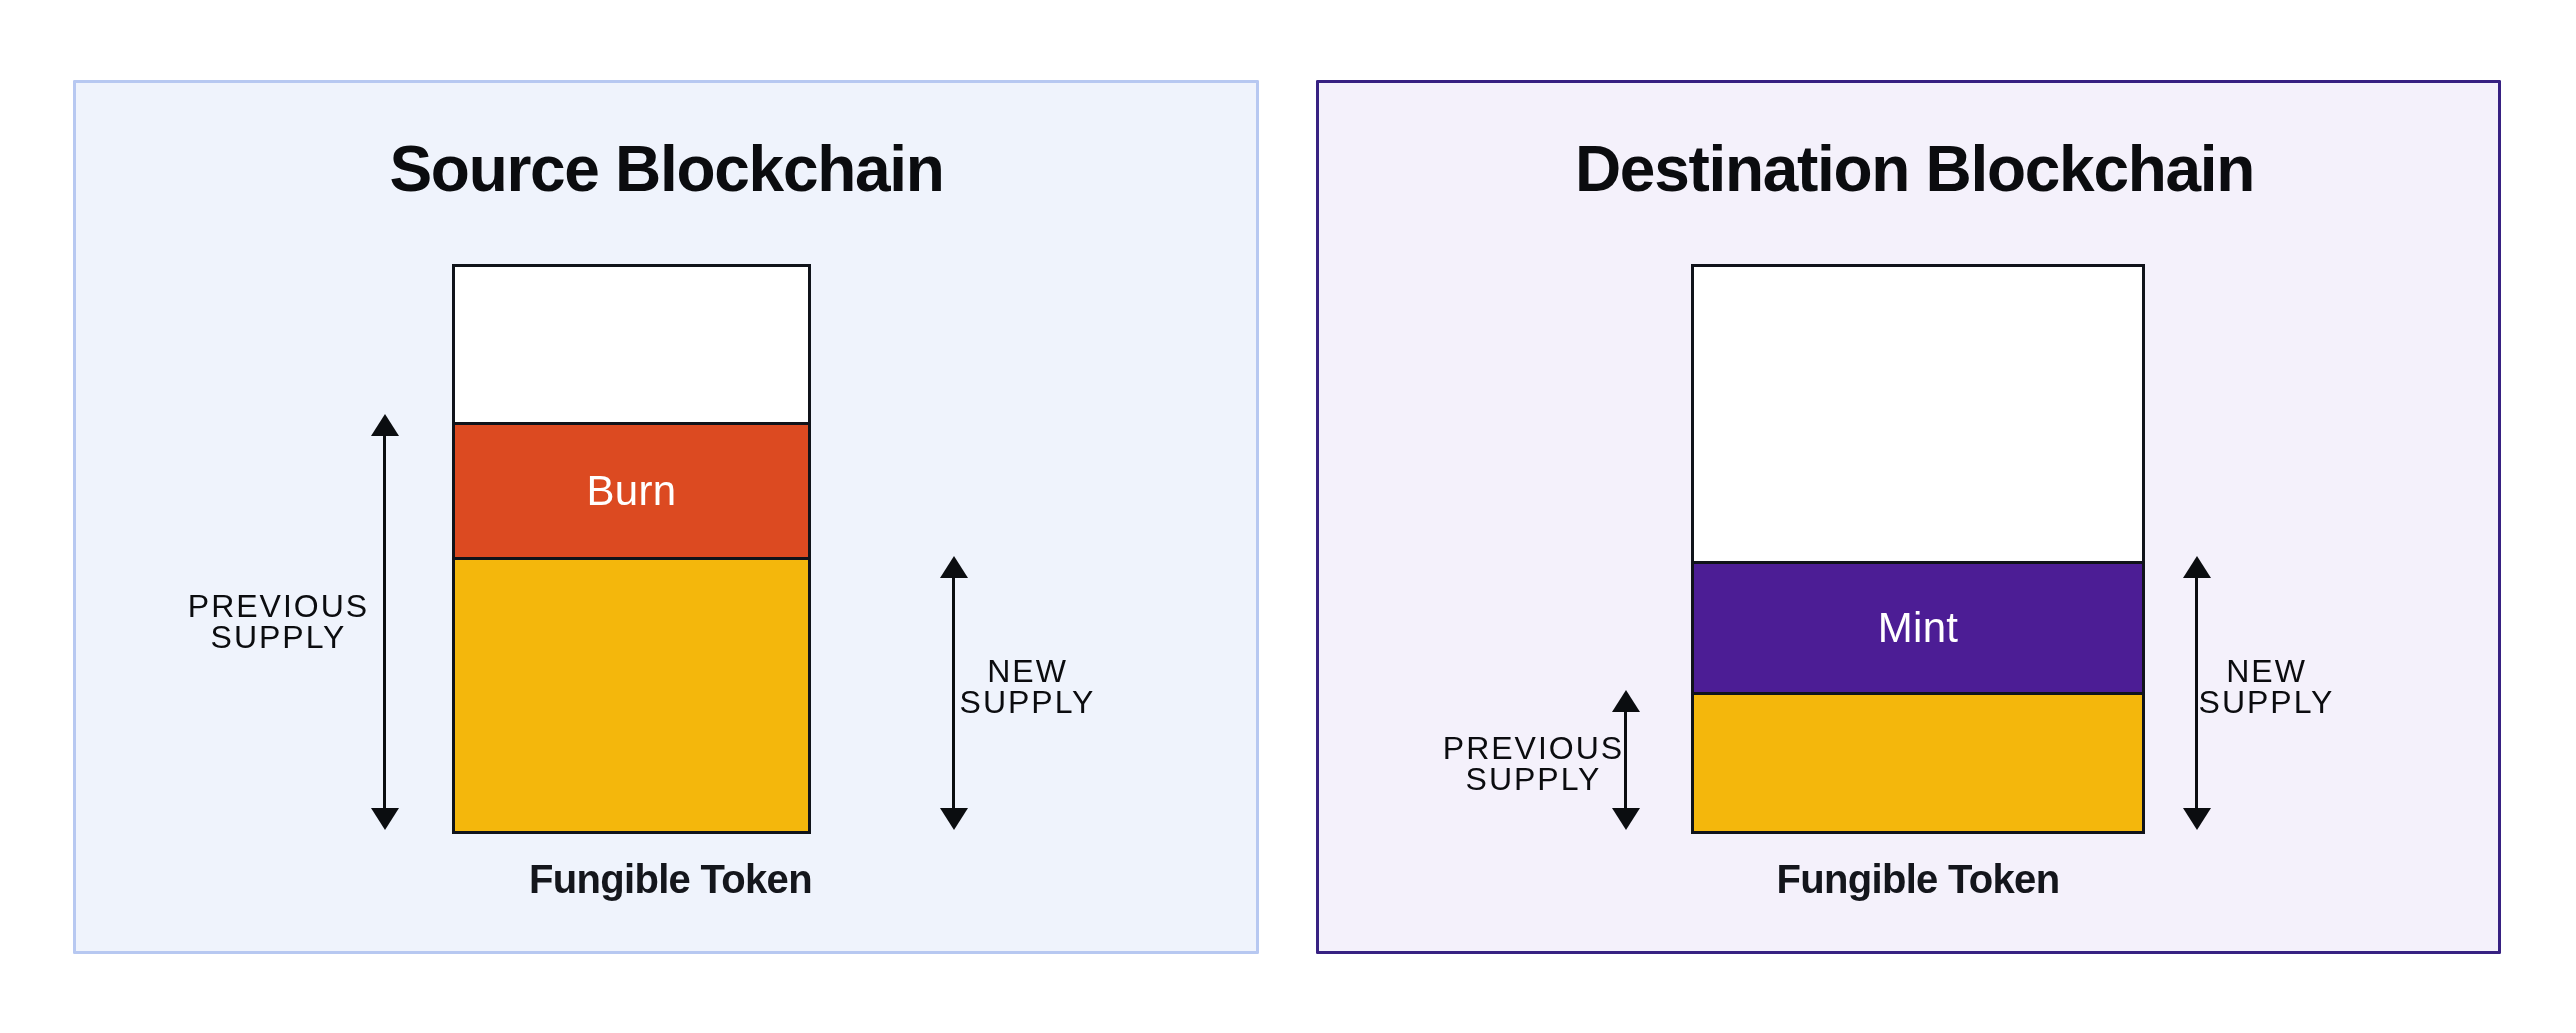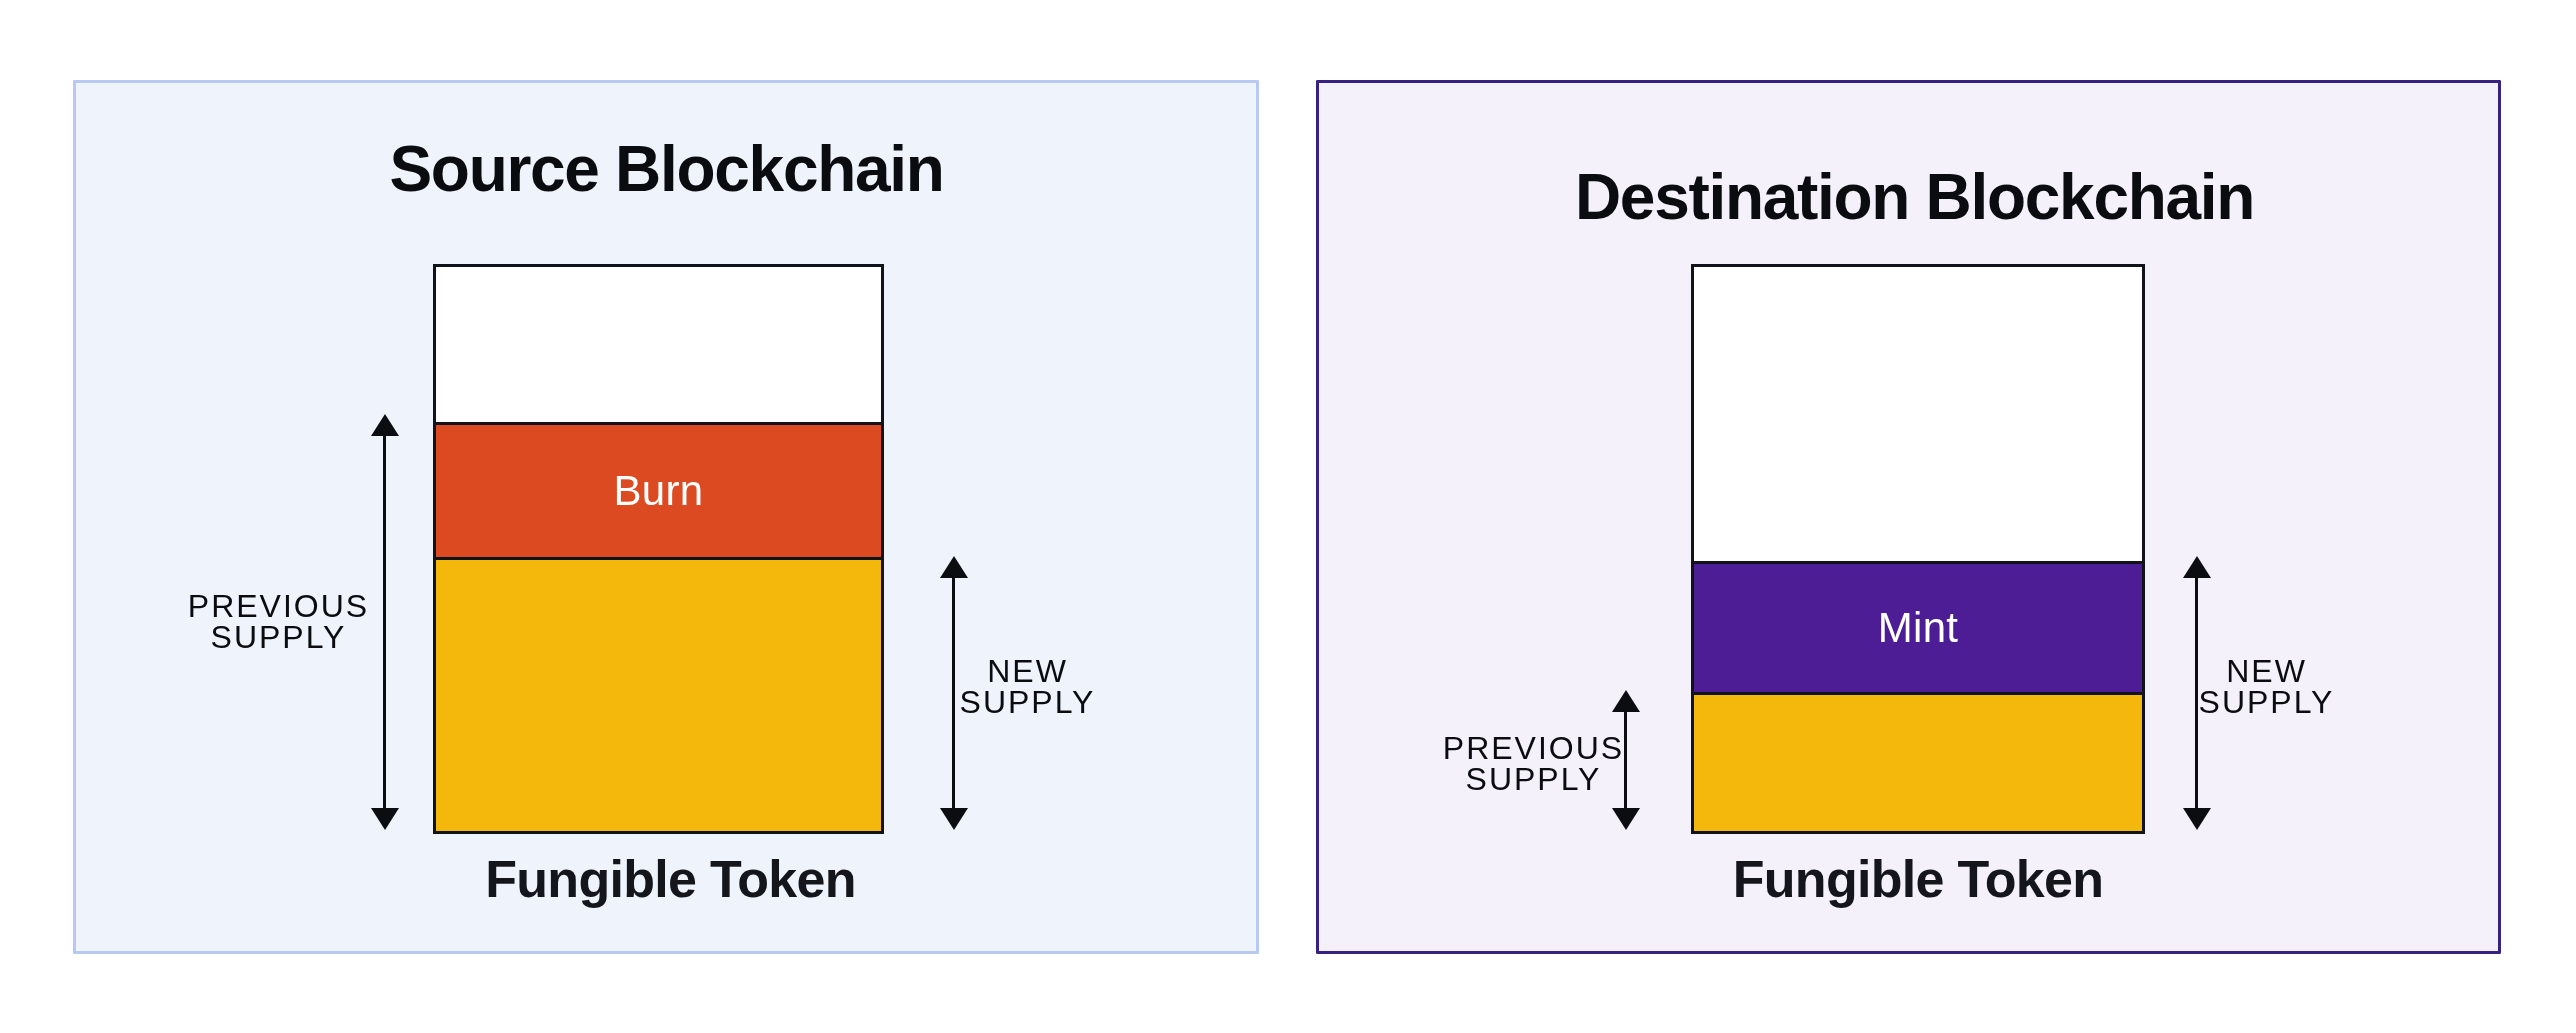--- a/index.html
+++ b/index.html
@@ -40,33 +40,33 @@
     width: 795px;
     text-align: center;
     font-size: 64px;
     line-height: 63px;
     font-weight: 700;
     letter-spacing: -1.3px;
     color: #0B0C0F;
     white-space: nowrap;
   }
   .panel-title.source-t { left: 269px; }
-  .panel-title.dest-t   { left: 1517px; margin-top: 28px; }
+  .panel-title.dest-t   { left: 1517px; }
 
   .token-box {
     position: absolute;
     top: 264px;
     height: 570px;
     box-sizing: border-box;
     border: 3.3px solid #10131A;
     display: flex;
     flex-direction: column;
     background: #FFFFFF;
   }
-  .token-box.source-b { left: 433px; width: 451px; text-align: right; }
+  .token-box.source-b { left: 452px; width: 359px; text-align: right; }
   .token-box.dest-b   { left: 1691px; width: 454px; }
 
   .seg {
     box-sizing: border-box;
     display: flex;
     align-items: center;
     justify-content: center;
   }
   .seg-empty { background: #FFFFFF; }
   .source-b .seg-empty { height: 155px; }
@@ -113,21 +113,21 @@
     text-align: center;
     font-size: 32px;
     line-height: 31px;
     letter-spacing: 2px;
     color: #0B0C0F;
   }
   .footer-label {
     position: absolute;
     top: 858px;
     text-align: center;
-    font-size: 52px;
+    font-size: 40px;
     line-height: 43px;
     font-weight: 700;
     letter-spacing: -0.7px;
     color: #14161C;
     white-space: nowrap;
   }
   .footer-label.source-f { left: 445px;  width: 451px; }
   .footer-label.dest-f   { left: 1691px; width: 454px; }
 </style>
 </head>

